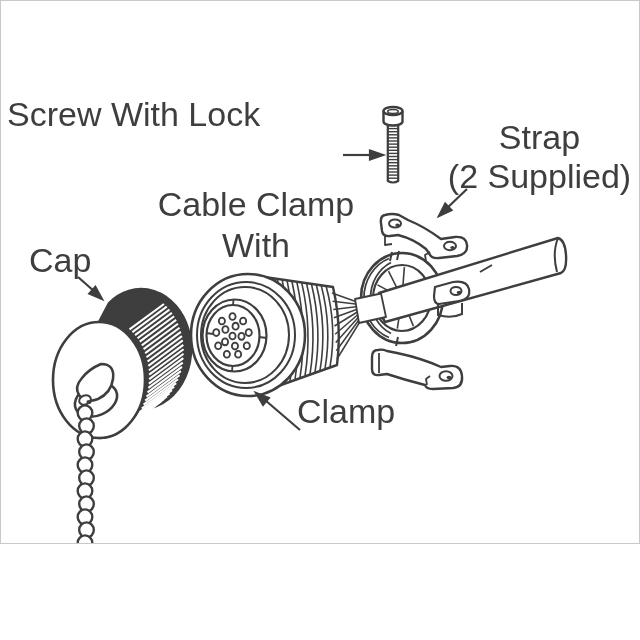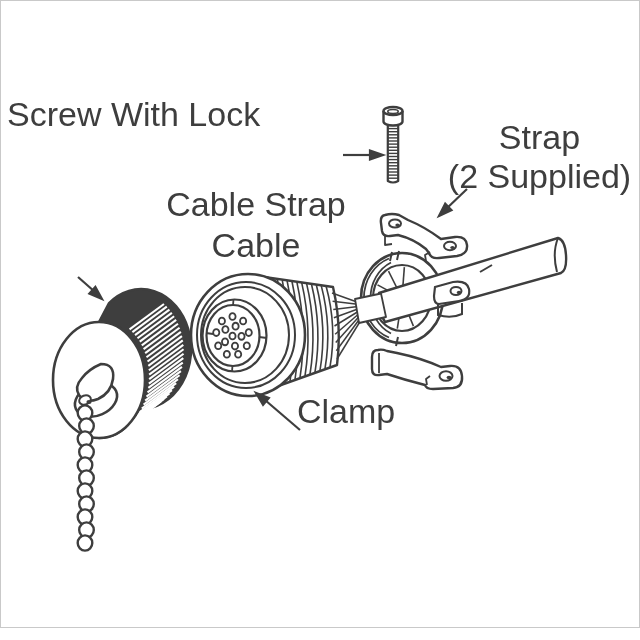--- a/index.html
+++ b/index.html
@@ -1,16 +1,16 @@
 <!DOCTYPE html>
 <html><head>
 <meta charset="utf-8">
 <style>
   html,body{margin:0;padding:0;background:#ffffff;}
-  #canvas{position:relative;width:640px;height:628px;background:#ffffff;
+  #canvas{position:relative;width:640px;height:544px;background:#ffffff;
           border:1px solid #c9c9c9;box-sizing:border-box;overflow:hidden;
           font-family:"Liberation Sans","DejaVu Sans",sans-serif;}
   #art{position:absolute;left:0;top:0;}
   .lbl{position:absolute;color:#3e3e3e;font-size:34px;line-height:37px;white-space:nowrap;}
   .ctr{text-align:center;}
   #lbl-screw{left:6px;top:95px;line-height:36px;}
   #lbl-clamp{left:125px;top:183px;width:260px;line-height:41px;}
   #lbl-strap{left:436px;top:117px;width:205px;line-height:39px;}
   #lbl-cap{left:28px;top:241px;}
   #lbl-plug{left:296px;top:392px;}
@@ -244,21 +244,24 @@
   <div id="lbl-screw" class="lbl">
     <div>Screw With Lock</div>
   </div>
 
   <div id="lbl-strap" class="lbl ctr">
     <div>Strap</div>
     <div>(2 Supplied)</div>
   </div>
 
   <div id="lbl-clamp" class="lbl ctr">
-    <div>Cable Strap</div>
-    <div>Cable</div>
-  </div>
-
+    <div>Cable Clamp</div>
+    <div>With</div>
+  </div>
+
+  <div id="lbl-cap" class="lbl">
+    <span>Cap</span>
+  </div>
 
   <div id="lbl-plug" class="lbl">
     <span>Clamp</span>
   </div>
 </div>
 
 </body></html>

